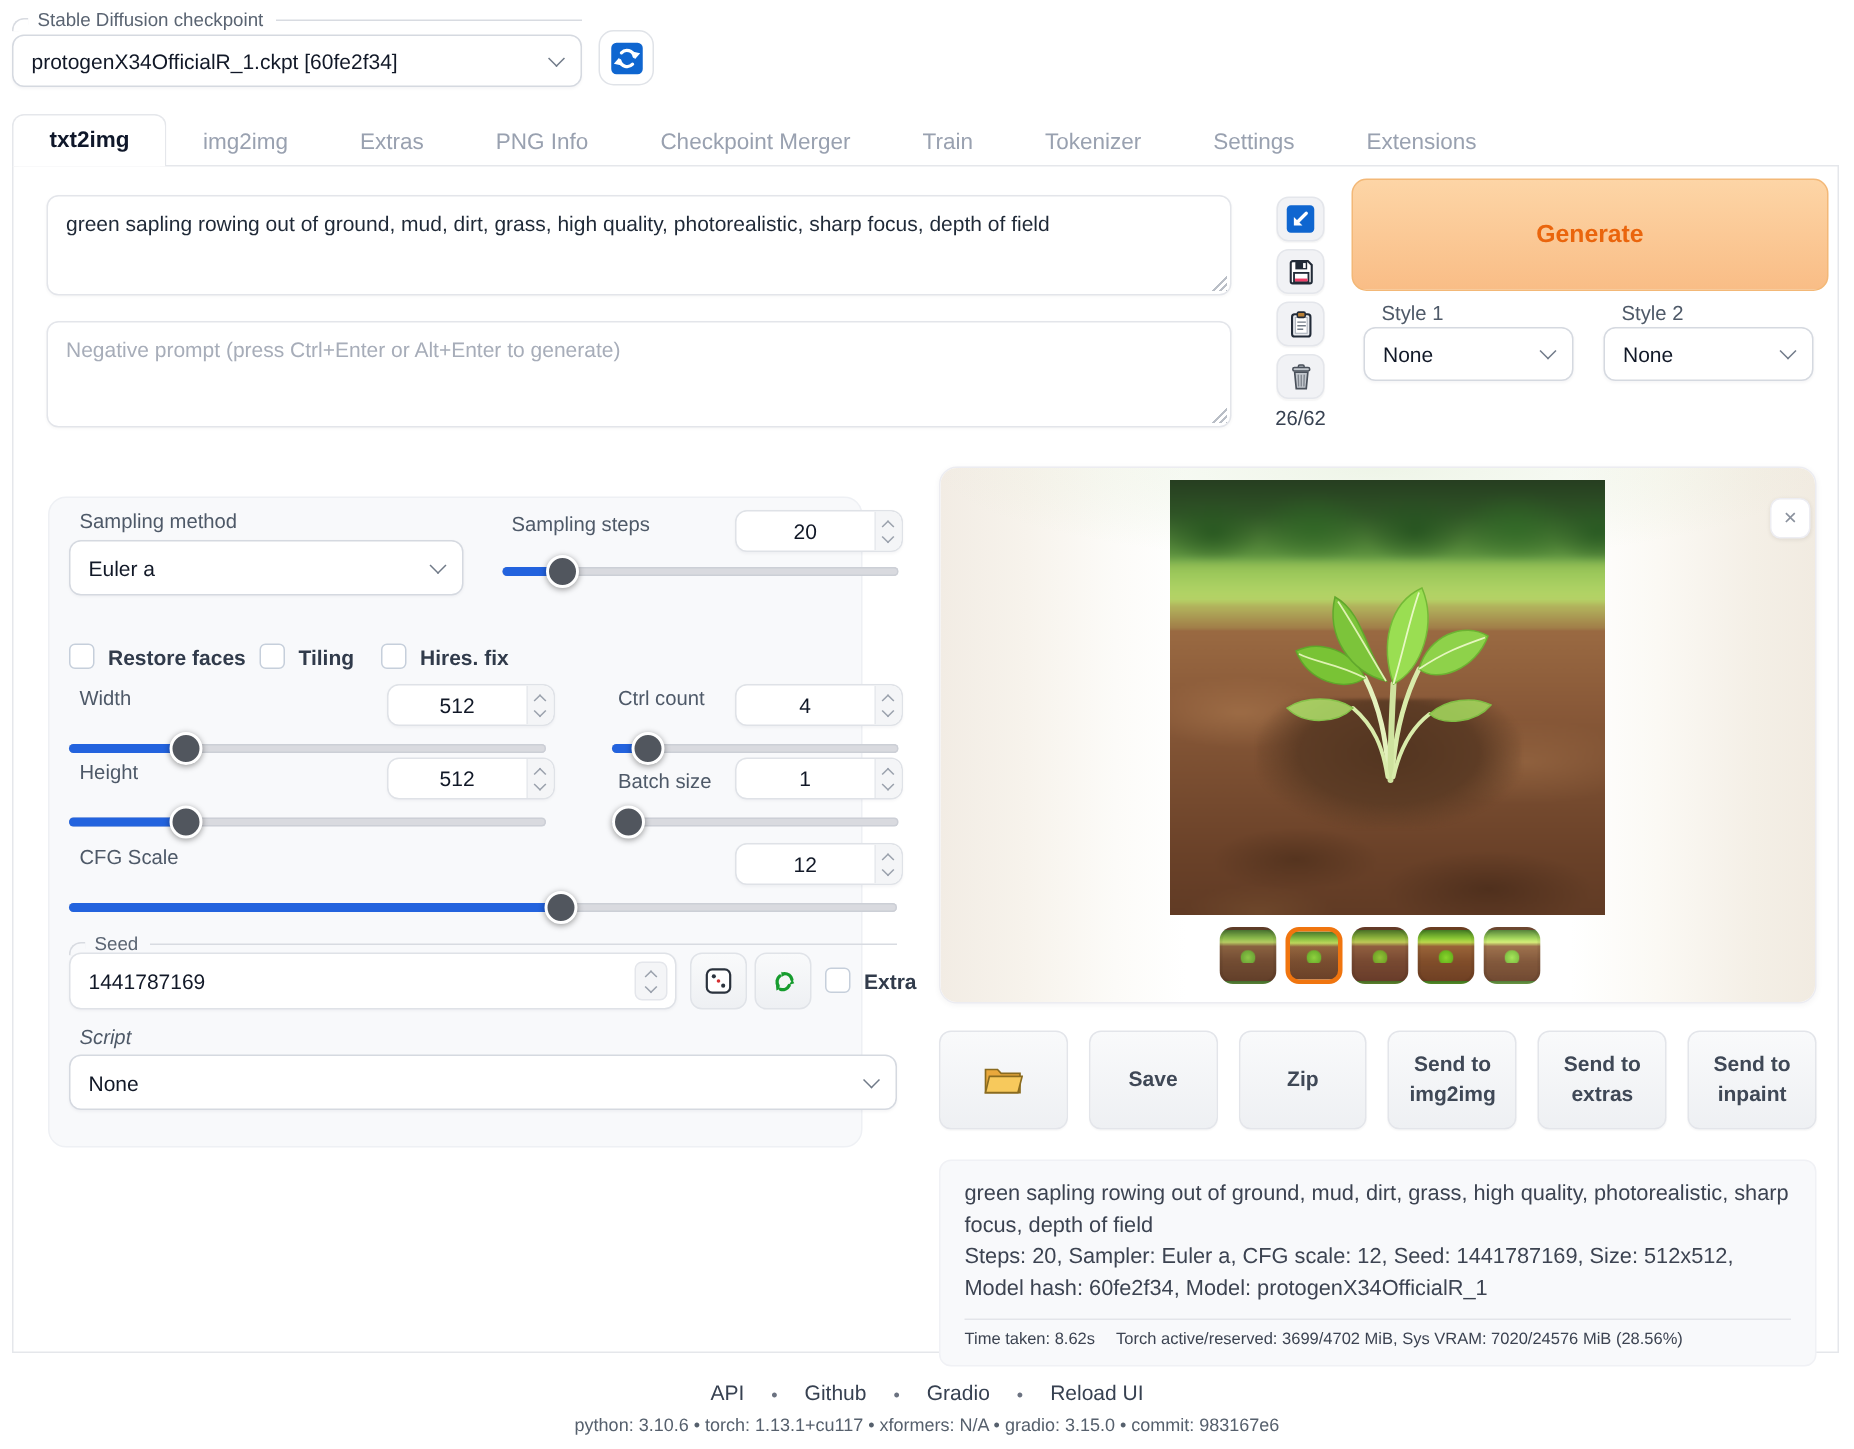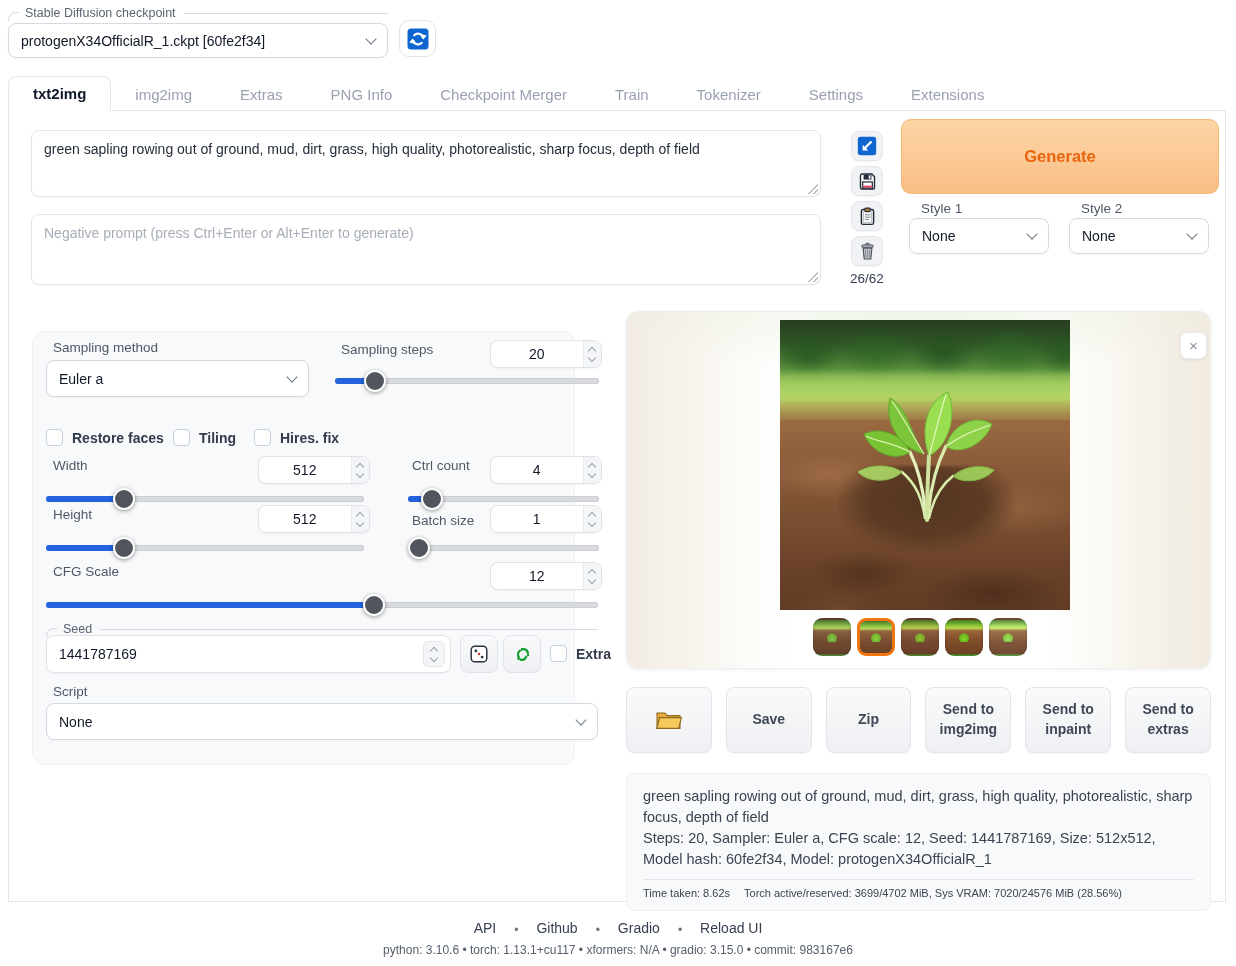--- a/index.html
+++ b/index.html
@@ -333,21 +333,21 @@
         <polygon points="10.8,5.2 14.6,6.9 10.9,9.1" fill="#169c2e"></polygon>
         <polygon points="20.2,13.6 16.4,14.9 18.7,10.9" fill="#169c2e"></polygon>
         <polygon points="7.2,18.9 6.9,14.8 10.5,17.4" fill="#169c2e"></polygon>
       </svg>
     </div>
     <div class="abs cb" style="left:517px; top:313px;">
       <span class="box"></span>
       <span class="t" style="font-weight:600;">Extra</span>
     </div>
 
-    <div class="abs flabel" style="left:20px; top:352px;">Script</div>
+    <div class="abs flabel" style="left:20px; top:352px;font-style:italic;">Script</div>
     <div class="abs selectbox" style="left:13px; top:371px; width:552px; height:37px;">
       <span class="val">None</span>
       <span class="chev"></span>
     </div>
   </div>
 
   <div class="card" style="left:617px; top:200px; width:585px; height:358px;">
     <div class="wash"></div>
 
     <div class="scene">
@@ -395,22 +395,22 @@
   <div class="abs" style="left:617px; top:576px; width:585px; display:flex; gap:14px;">
     <div class="act-btn">
       <svg width="27" height="22" viewBox="0 0 27 22">
         <path d="M2 4h8l2.4 2.6H25v12.8H2Z" fill="#e9a83c" stroke="#8a6b1f" stroke-width="1.1"></path>
         <path d="M4.6 8.6h21.8L23.6 19.4H2Z" fill="#f7c95c" stroke="#8a6b1f" stroke-width="1.1"></path>
       </svg>
     </div>
     <div class="act-btn">Save</div>
     <div class="act-btn">Zip</div>
     <div class="act-btn">Send to img2img</div>
+    <div class="act-btn">Send to extras</div>
     <div class="act-btn">Send to inpaint</div>
-    <div class="act-btn">Send to extras</div>
   </div>
 
   <div class="infobox" style="left:617px; top:662px; width:585px;">
     <div>green sapling rowing out of ground, mud, dirt, grass, high quality, photorealistic, sharp focus, depth of field</div>
     <div>Steps: 20, Sampler: Euler a, CFG scale: 12, Seed: 1441787169, Size: 512x512, Model hash: 60fe2f34, Model: protogenX34OfficialR_1</div>
     <div class="perfrow">
       <span>Time taken: 8.62s</span>
       <span>Torch active/reserved: 3699/4702 MiB, Sys VRAM: 7020/24576 MiB (28.56%)</span>
     </div>
   </div>

